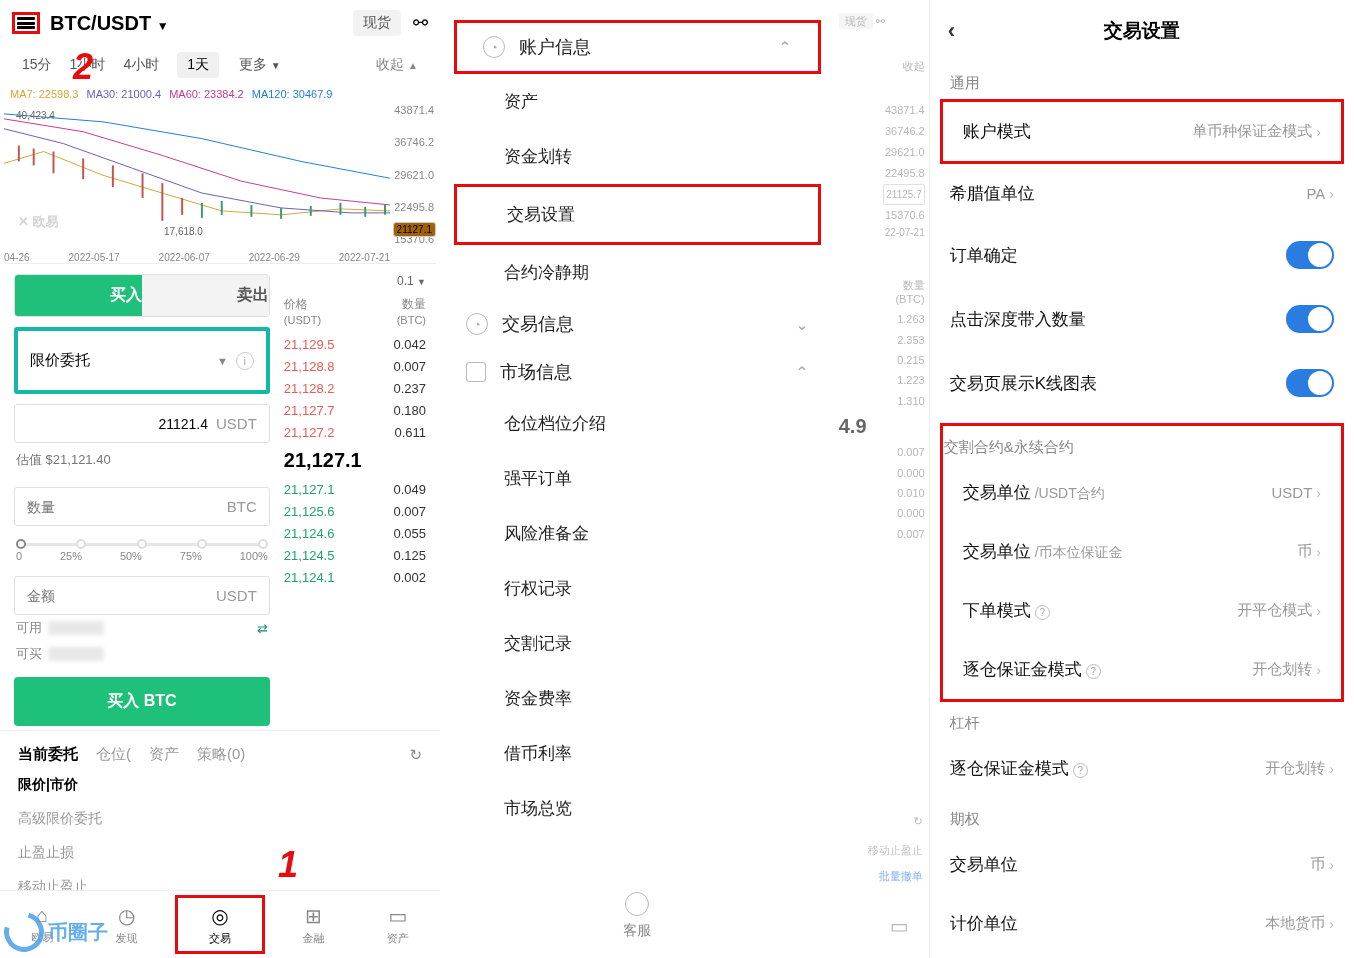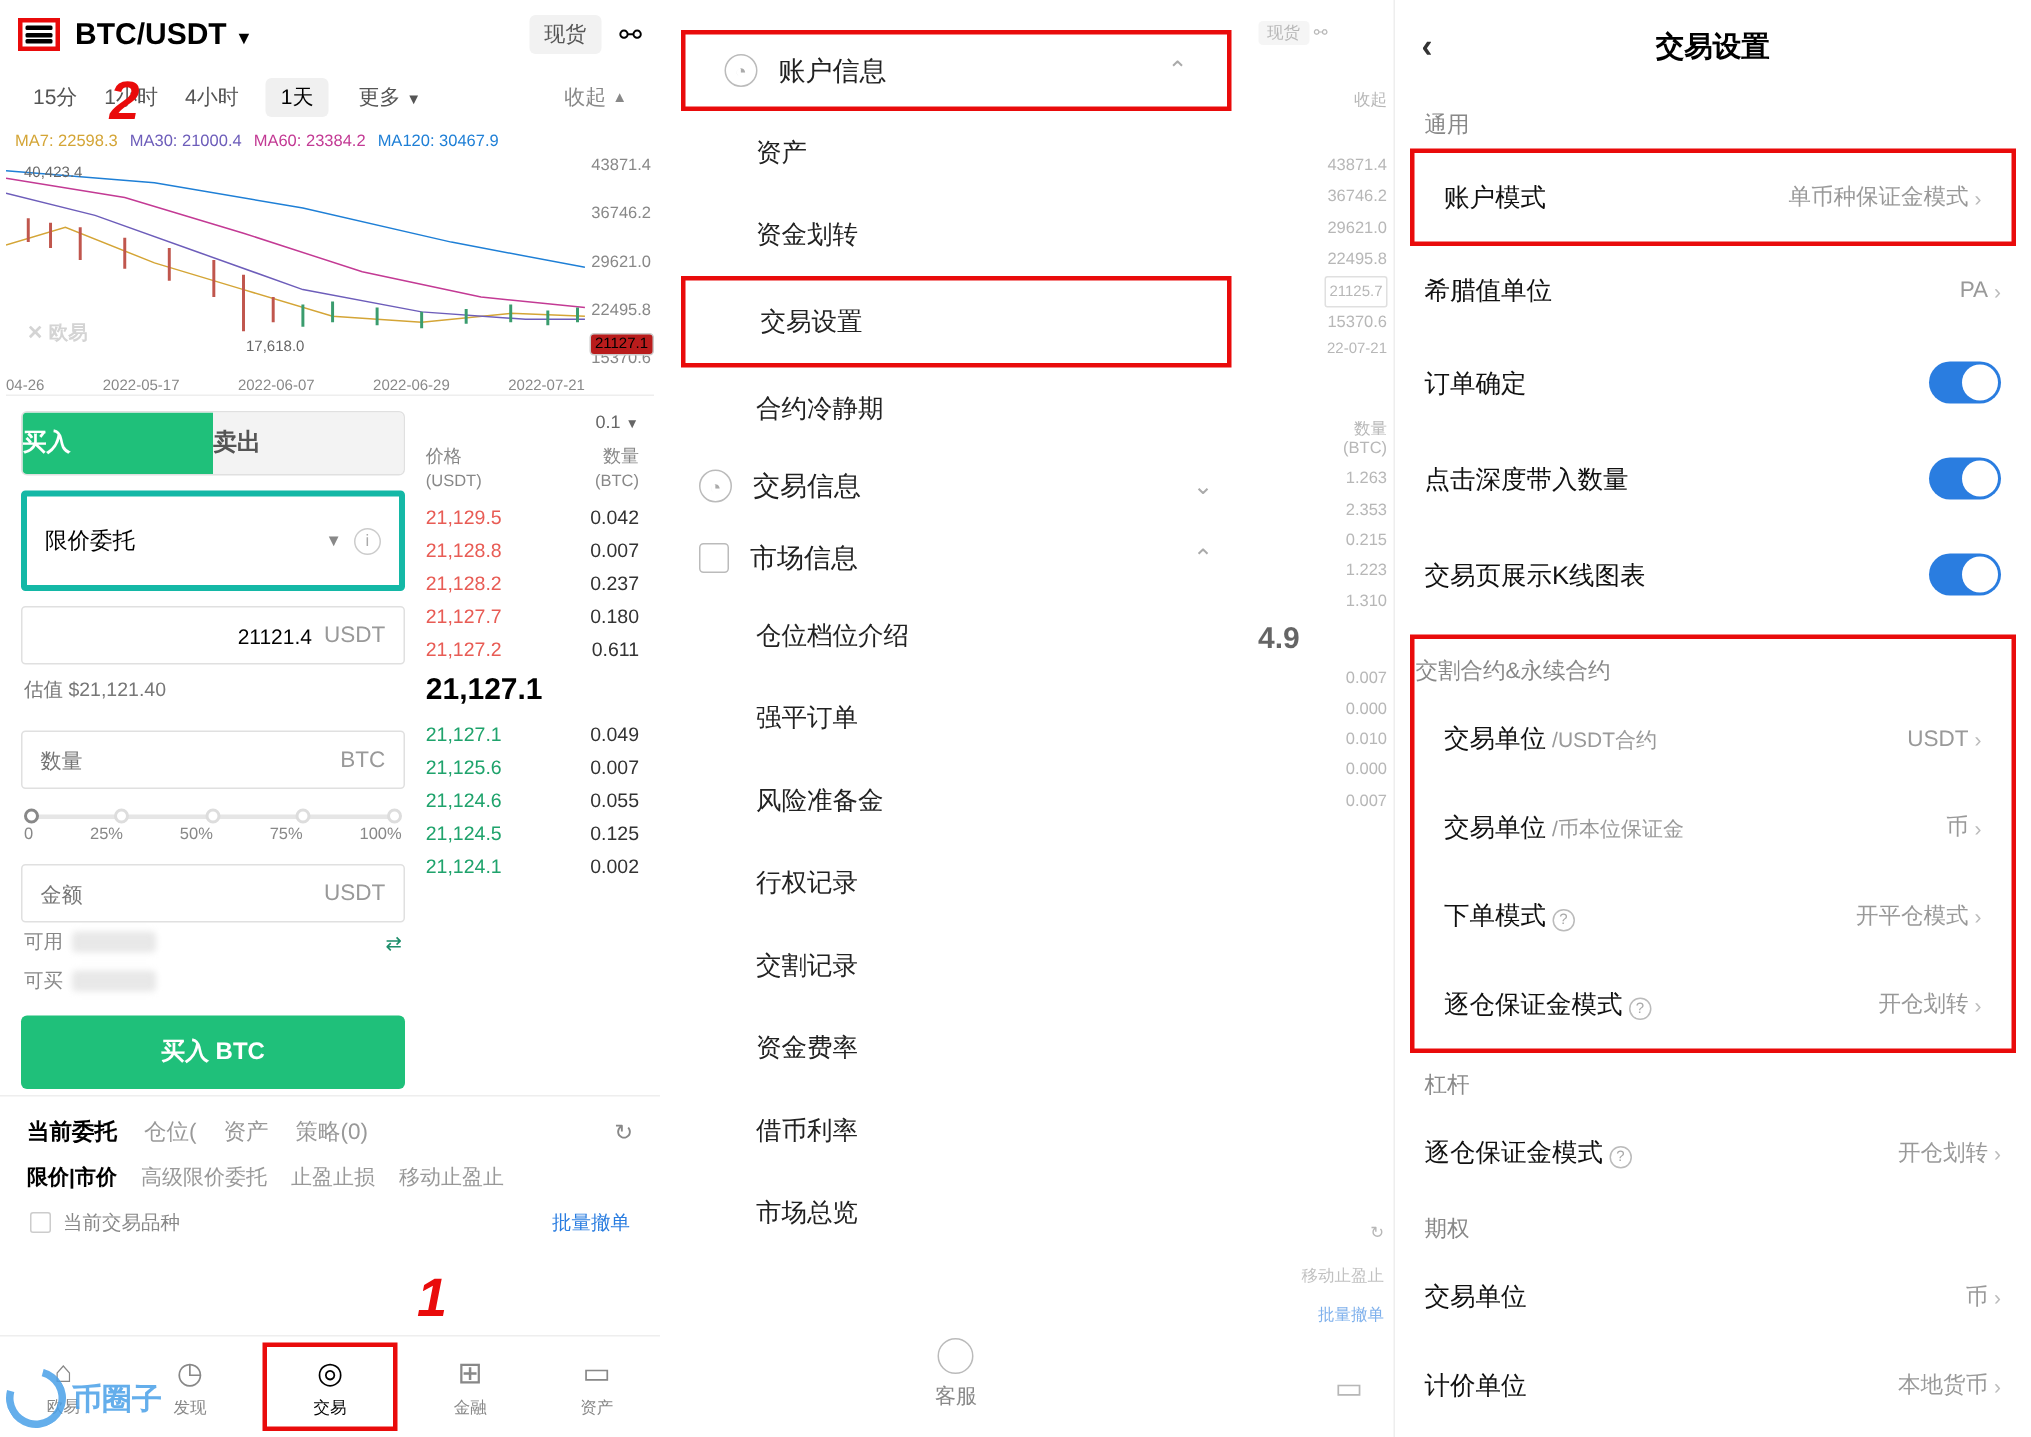--- a/index.html
+++ b/index.html
@@ -20,32 +20,32 @@
 .candle-icon { font-size: 18px; }
 .tf-row { display: flex; gap: 18px; padding: 6px 22px; font-size: 14px; color: #555; align-items: center; }
 .tf-row .active { background: #f0f0f0; padding: 4px 10px; border-radius: 4px; color: #000; }
 .tf-more { margin-left: 2px; }
 .collapse { margin-left: auto; color: #888; display: flex; align-items: center; gap: 4px; }
 .anno-2 { position: absolute; left: 73px; top: 46px; font-size: 36px; font-weight: 700; color: #e90b0b; font-style: italic; }
 .ma-row { display: flex; gap: 8px; padding: 4px 10px; font-size: 11px; }
 .ma7 { color: #d4a536; text-align: center; } .ma30 { color: #6d5dba; } .ma60 { color: #c33a94; } .ma120 { color: #1e7fd6; }
 .chart-area { height: 160px; position: relative; border-bottom: 1px solid #eee; margin: 0 4px; }
 .y-labels { position: absolute; right: 2px; top: 0; bottom: 18px; display: flex; flex-direction: column; justify-content: space-between; font-size: 11px; color: #888; text-align: right; }
-.y-current { position: absolute; right: 0; bottom: 26px; background: #b91c1c; border: 1px solid #ccc; border-radius: 3px; padding: 1px 3px; font-size: 10px; }
+.y-current { position: absolute; right: 0; bottom: 26px; background: #a16207; border: 1px solid #ccc; border-radius: 3px; padding: 1px 3px; font-size: 10px; }
 .x-labels { position: absolute; bottom: 0; left: 0; right: 46px; display: flex; justify-content: space-between; font-size: 10px; color: #888; }
 .peak { position: absolute; left: 12px; top: 6px; font-size: 10px; color: #666; }
 .trough { position: absolute; left: 160px; bottom: 26px; font-size: 10px; color: #666; }
 .watermark { position: absolute; left: 14px; bottom: 32px; font-size: 13px; color: #d4d4d4; font-weight: 600; }
 .chart-svg { position: absolute; left: 0; top: 0; right: 46px; bottom: 18px; }
 
 .trade-row { display: flex; padding: 10px 14px 4px; gap: 14px; }
 .trade-left { flex: 1; }
 .trade-right { width: 150px; }
 .bs-tabs { display: flex; border-radius: 4px; overflow: hidden; border: 1px solid #e0e0e0; }
-.bs-tabs div { flex: 1; text-align: left; padding: 10px 0; font-size: 16px; font-weight: 600; }
+.bs-tabs div { flex: 1; text-align: right; padding: 10px 0; font-size: 16px; font-weight: 600; }
 .bs-buy { background: #1fc07a; color: #fff; }
 .bs-sell { background: #f3f3f3; color: #555; }
 .order-type { display: flex; align-items: center; border: 4px solid #14b8a6; border-radius: 3px; padding: 20px 12px; margin-top: 10px; font-size: 15px; }
 .order-type .dd { margin-left: auto; color: #888; font-size: 11px; }
 .info-i { margin-left: 8px; width: 18px; height: 18px; border: 1px solid #ccc; border-radius: 50%; color: #aaa; font-size: 11px; display: flex; align-items: center; justify-content: center; }
 .price-in { border: 1px solid #e0e0e0; border-radius: 3px; padding: 10px 12px; margin-top: 10px; display: flex; align-items: center; }
 .price-in input { border: none; flex: 1; text-align: right; font-size: 14px; outline: none; }
 .unit { margin-left: 8px; color: #999; font-size: 15px; }
 .est { font-size: 13px; color: #777; padding: 8px 2px; }
 .slider-row { display: flex; justify-content: space-between; font-size: 11px; color: #888; position: relative; padding: 10px 2px 0; }
@@ -65,21 +65,21 @@
 .ob-row { display: flex; font-size: 13px; padding: 3.5px 0; }
 .ob-row .p { flex: 1; } .ob-row .q { width: 54px; text-align: right; color: #333; }
 .ask .p { color: #e85c55; } .bid .p { color: #1fa36c; }
 .ob-mid { font-size: 20px; font-weight: 700; padding: 6px 0; }
 
 .pos-tabs { display: flex; gap: 18px; padding: 14px 18px 6px; font-size: 15px; align-items: center; border-top: 1px solid #eee; }
 .pos-tabs .act { font-weight: 700; color: #000; }
 .pos-tabs .rest { color: #999; }
 .pos-tabs .blur2 { background: #e4e4e4; width: 28px; height: 14px; border-radius: 3px; filter: blur(2px); }
 .hist-icon { margin-left: auto; color: #888; }
-.filter-row { display: flex; gap: 16px; padding: 6px 18px; font-size: 14px; color: #999; }
+.filter-row { display: flex; gap: 16px; padding: 6px 18px; font-size: 14px; color: #999; flex-direction: column; }
 .filter-row .act { color: #000; font-weight: 600; }
 .batch-row { display: flex; padding: 6px 20px; font-size: 13px; color: #888; align-items: center; gap: 8px; }
 .chk { width: 14px; height: 14px; border: 1.5px solid #ccc; border-radius: 2px; }
 .batch-cancel { margin-left: auto; color: #2a7de0; }
 
 .bottom-nav { display: flex; position: absolute; bottom: 0; left: 0; right: 0; border-top: 1px solid #eee; background: #fff; height: 68px; }
 .nav-item { flex: 1; display: flex; flex-direction: column; align-items: center; justify-content: center; gap: 3px; font-size: 11px; color: #888; }
 .nav-item.act { color: #000; }
 .nav-ic { font-size: 20px; }
 .nav-hl { border: 3px solid #e90b0b; margin: 4px 6px; }

